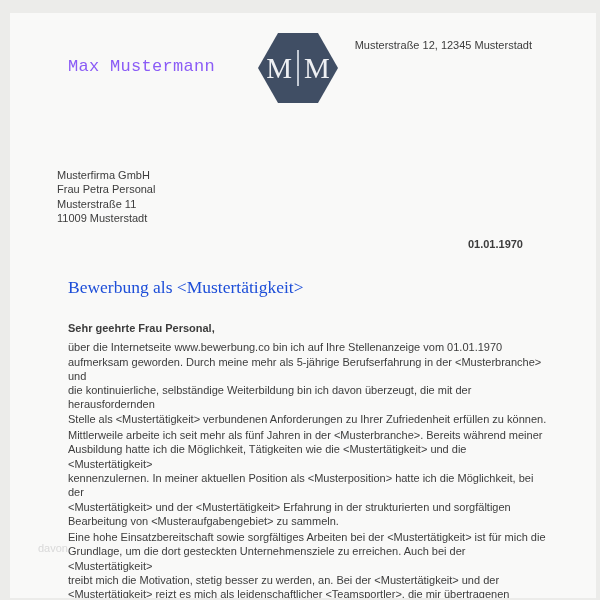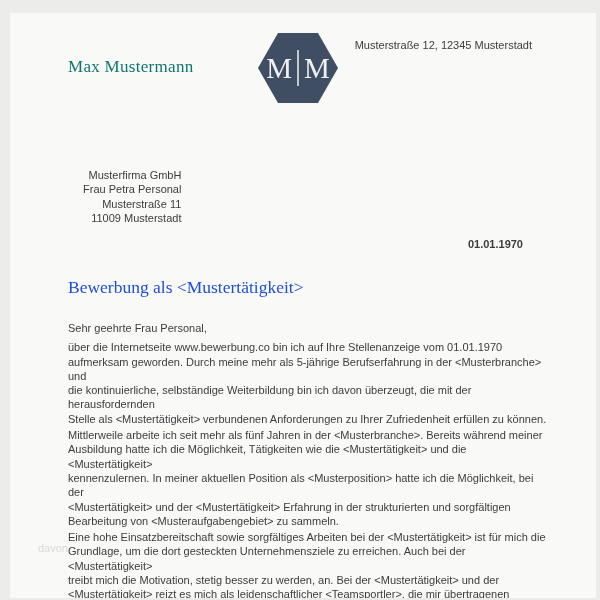--- a/index.html
+++ b/index.html
@@ -9,22 +9,22 @@
     font-family:"Liberation Sans",sans-serif;
     position:relative;
   }
   .paper{
     position:absolute;left:10px;top:13px;width:586px;height:585px;
     background:#f9f9f8;overflow:hidden;
   }
   
   .sender-name{
     position:absolute;left:58px;top:44px;
-    font-family:Liberation Serif, serif;
-    font-size:17px;line-height:20px;color:#0f766e;
+    font-family:Liberation Mono, monospace;
+    font-size:17px;line-height:20px;color:#8b5cf6;
     letter-spacing:.3px;white-space:nowrap;
   }
   .hexagon{
     position:absolute;left:248px;top:20px;width:80px;height:70px;
     background:#404e64;
     clip-path:polygon(0% 50%,25% 0%,75% 0%,100% 50%,75% 100%,25% 100%);
     display:flex;align-items:center;justify-content:center;
   }
   .monogram{
     display:flex;align-items:center;justify-content:center;
@@ -35,44 +35,43 @@
     width:2px;height:36px;background:#c2c9d3;
     margin:0 5px;
   }
   .contact{
     position:absolute;top:26px;right:64px;
     text-align:center;font-size:11px;line-height:13.8px;color:#3c3c3c;
     white-space:nowrap;
   }
   
   .recipient{
-    position:absolute;left:73px;top:155px;
+    position:absolute;left:47px;top:155px;
     font-size:11px;line-height:14.3px;color:#3c3c3c;
     white-space:nowrap;
-    text-align:right;
   }
   .letter-date{
     position:absolute;top:225px;right:73px;
     font-size:11px;color:#3c3c3c;white-space:nowrap;font-weight:bold;
   }
   
   .subject{
     position:absolute;left:58px;top:264px;
     font-family:"Liberation Serif",serif;
     font-size:17.5px;color:#1d4ed8;white-space:nowrap;
   }
   
   .body-text{
     position:absolute;left:58px;top:308px;width:482px;
     font-size:11px;line-height:14.3px;color:#3c3c3c;
   }
   .body-text p{
     margin:0 0 2px 0;white-space:pre-line;
   }
-  .body-text p.greeting{margin-bottom:5px;}
+  .body-text p.greeting{margin-bottom:5px;font-weight:bold;}
   
   .watermark{
     position:absolute;left:28px;top:529px;
     font-size:11px;color:#d9d9d9;
   }
 </style>
 </head>
 <body>
 
 <div class="paper">

